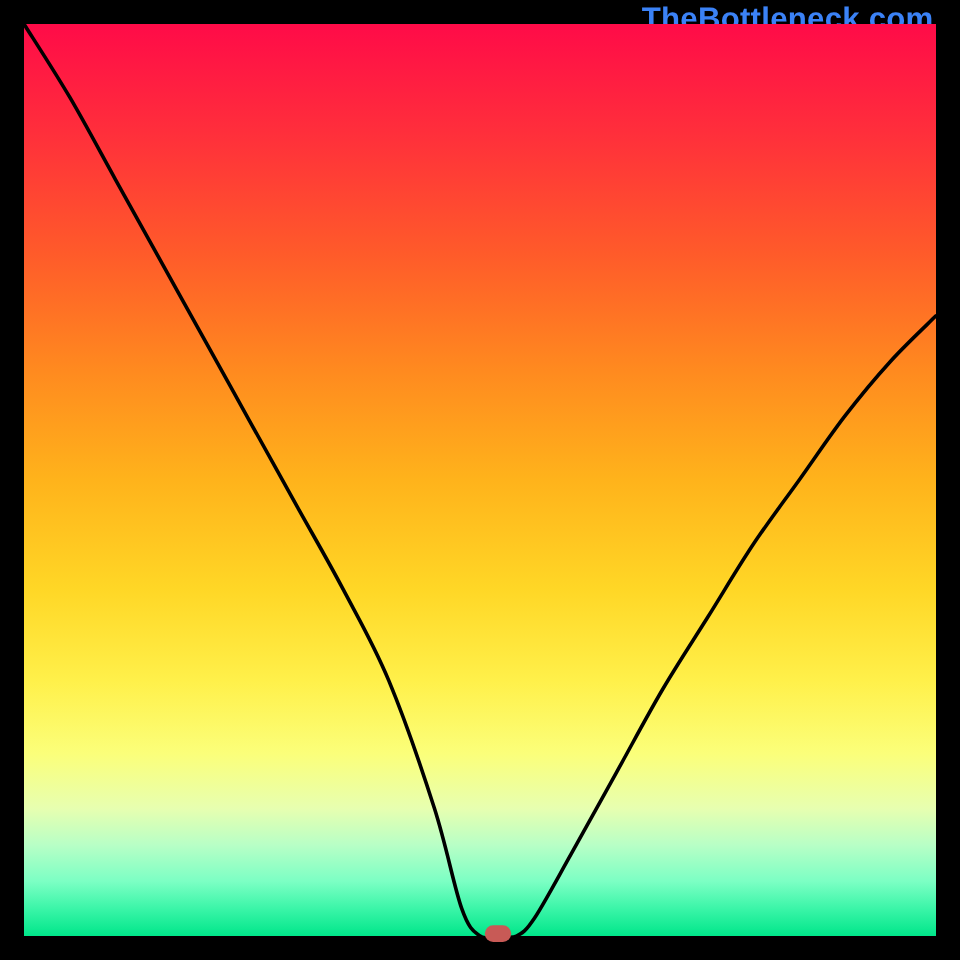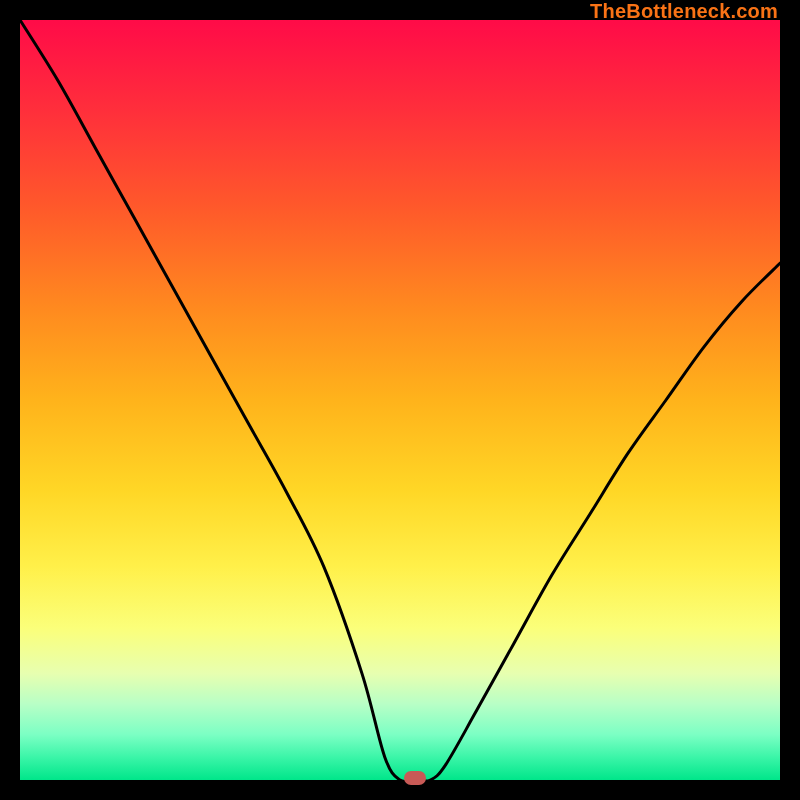--- a/index.html
+++ b/index.html
@@ -30,23 +30,23 @@
       #7cffc4 94%,
       #3bf5a8 97%,
       #00e68a 100%
     );
   }
   .attribution {
     position: absolute;
     top: 0px;
     right: 22px;
     font-family: Arial, Helvetica, sans-serif;
-    font-size: 20px;
+    font-size: 26px;
     font-weight: 600;
-    color: #f97316;
+    color: #3b82f6;
     letter-spacing: 0.2px;
   }
   svg.curve {
     position: absolute;
     left: 0;
     top: 0;
     width: 760px;
     height: 760px;
   }
   .marker {

